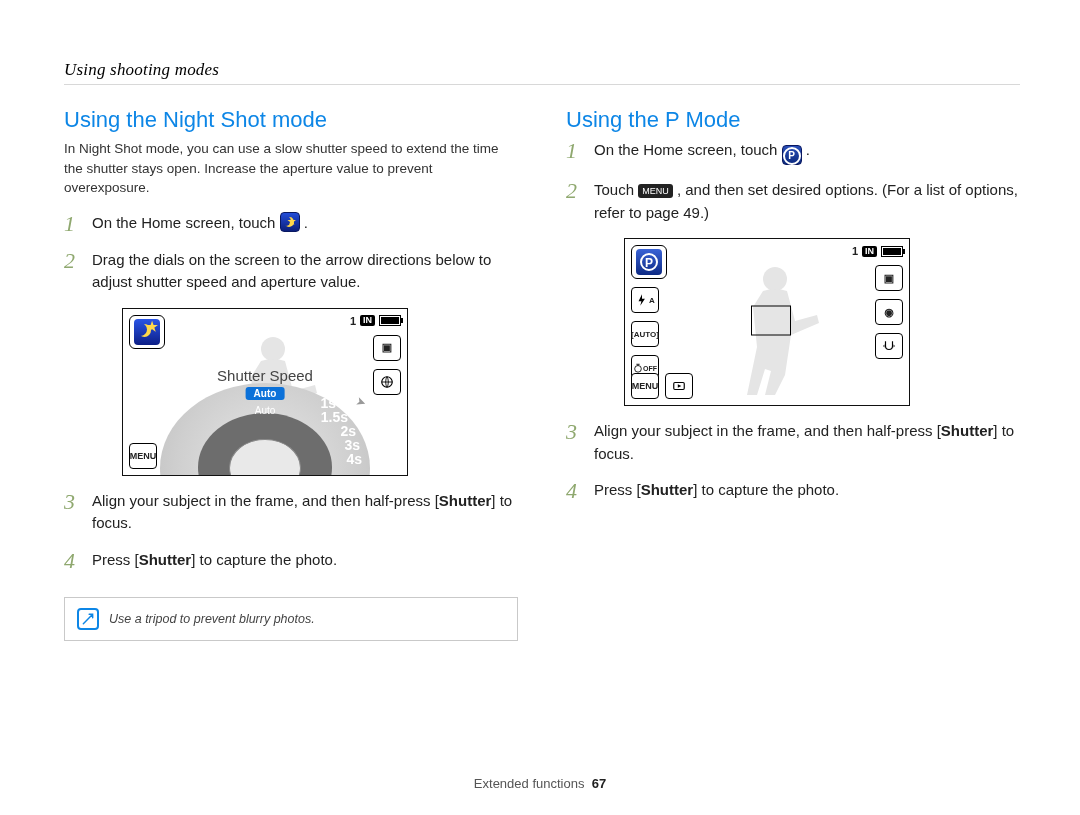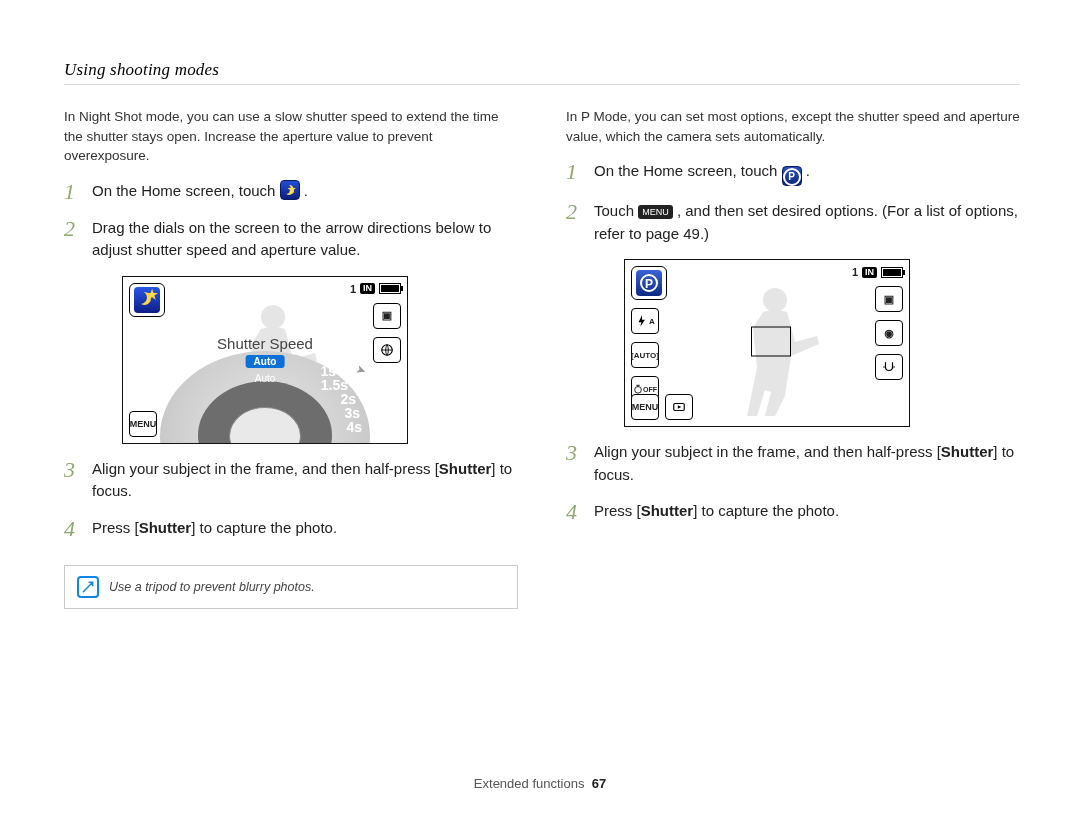--- a/index.html
+++ b/index.html
@@ -92,20 +92,21 @@
 </head>
 <body>
 
 <div class="page">
 
   <div class="section-header">Using shooting modes</div>
 
   <div class="columns">
 
     <div class="col">
+      <div class="h2">Using the Night Shot mode</div>
       <p class="intro">In Night Shot mode, you can use a slow shutter speed to extend the time the shutter stays open. Increase the aperture value to prevent overexposure.</p>
 
       <ol class="steps">
         <li>
           <div class="step-body">
             <span>On the Home screen, touch</span>
             <span class="inline-icon night"></span>
             <span>.</span>
           </div>
         </li>
@@ -182,21 +183,21 @@
         <span class="note-icon">
           <svg viewBox="0 0 24 24">
               <path fill="none" stroke="#0d86e6" stroke-width="2.5" stroke-linecap="round" d="M4 20 L20 4 M14 4 h6 v6"></path>
             </svg>
         </span>
         <span>Use a tripod to prevent blurry photos.</span>
       </div>
     </div>
 
     <div class="col">
-      <p class="intro">In P Mode, you can set most options, except the shutter speed and aperture value, which the camera sets automatically.</p>
+      <div class="h2">Using the P Mode</div>
 
       <ol class="steps">
         <li>
           <div class="step-body">
             <span>On the Home screen, touch</span>
             <span class="inline-icon pmode"></span>
             <span>.</span>
           </div>
         </li>
         <li>

